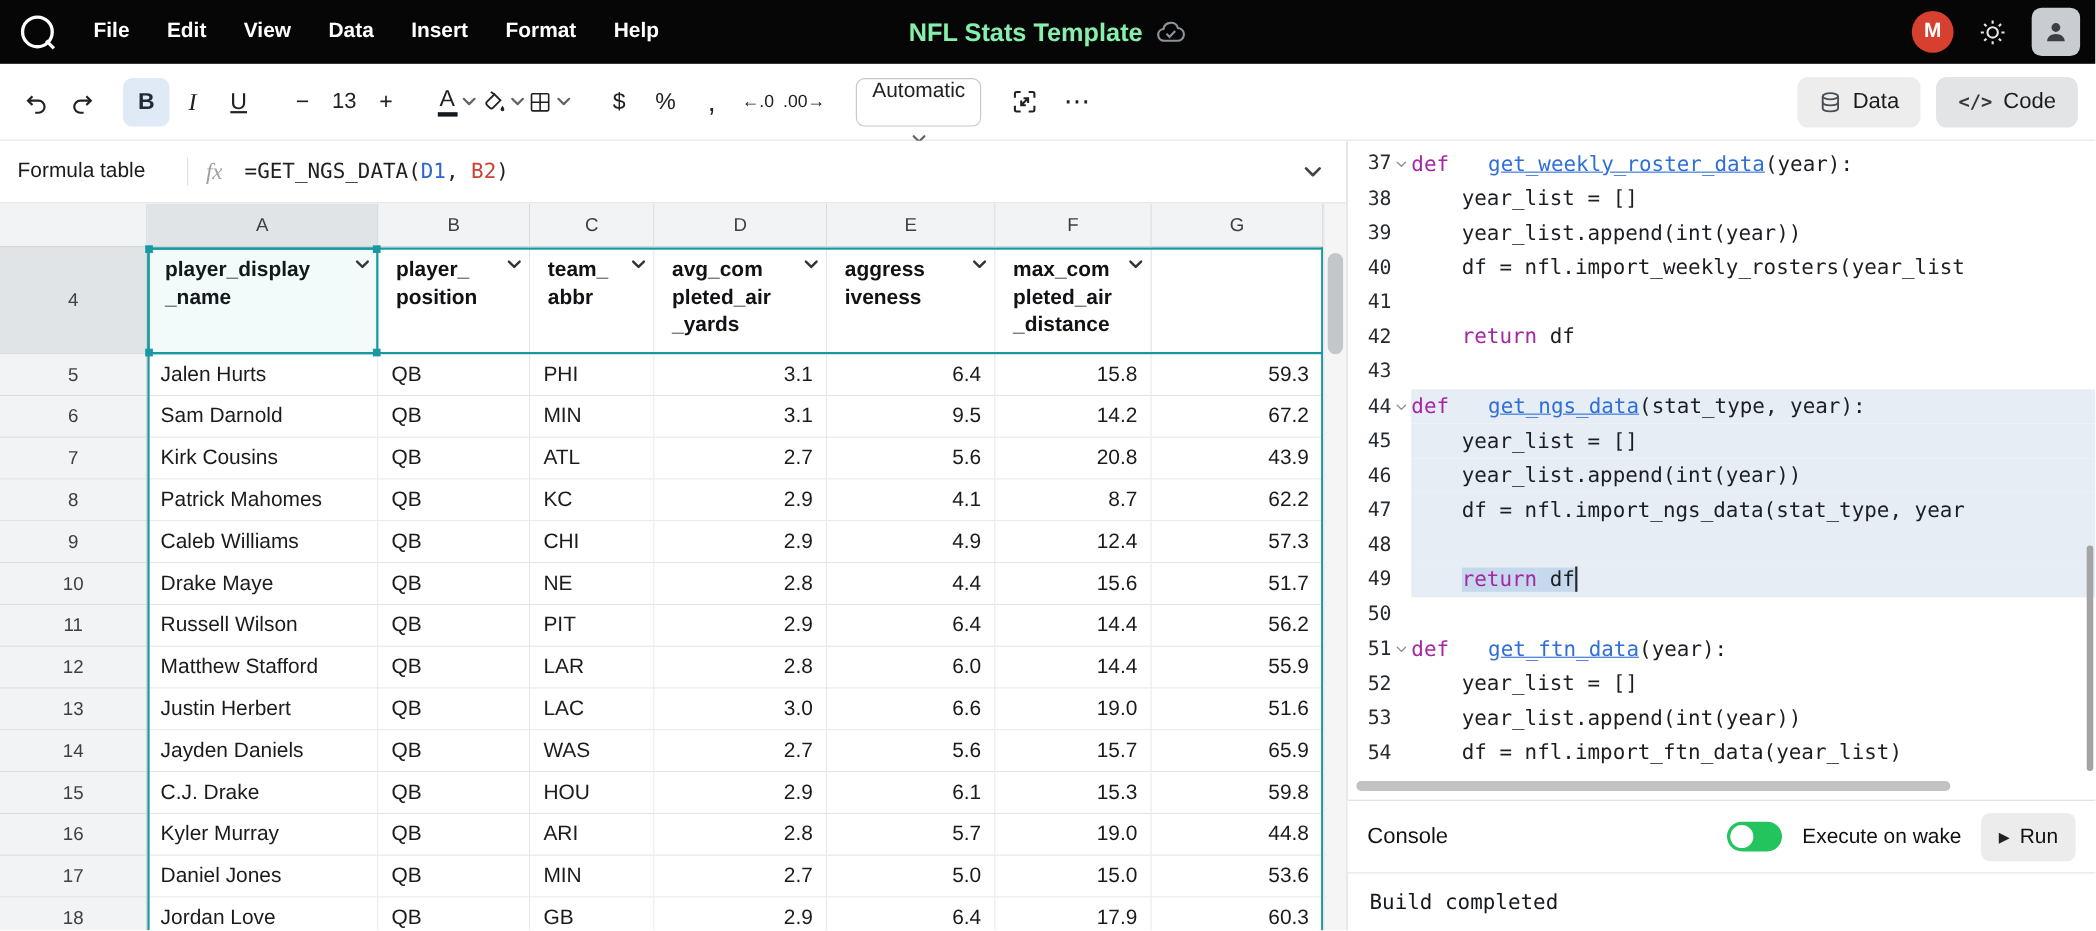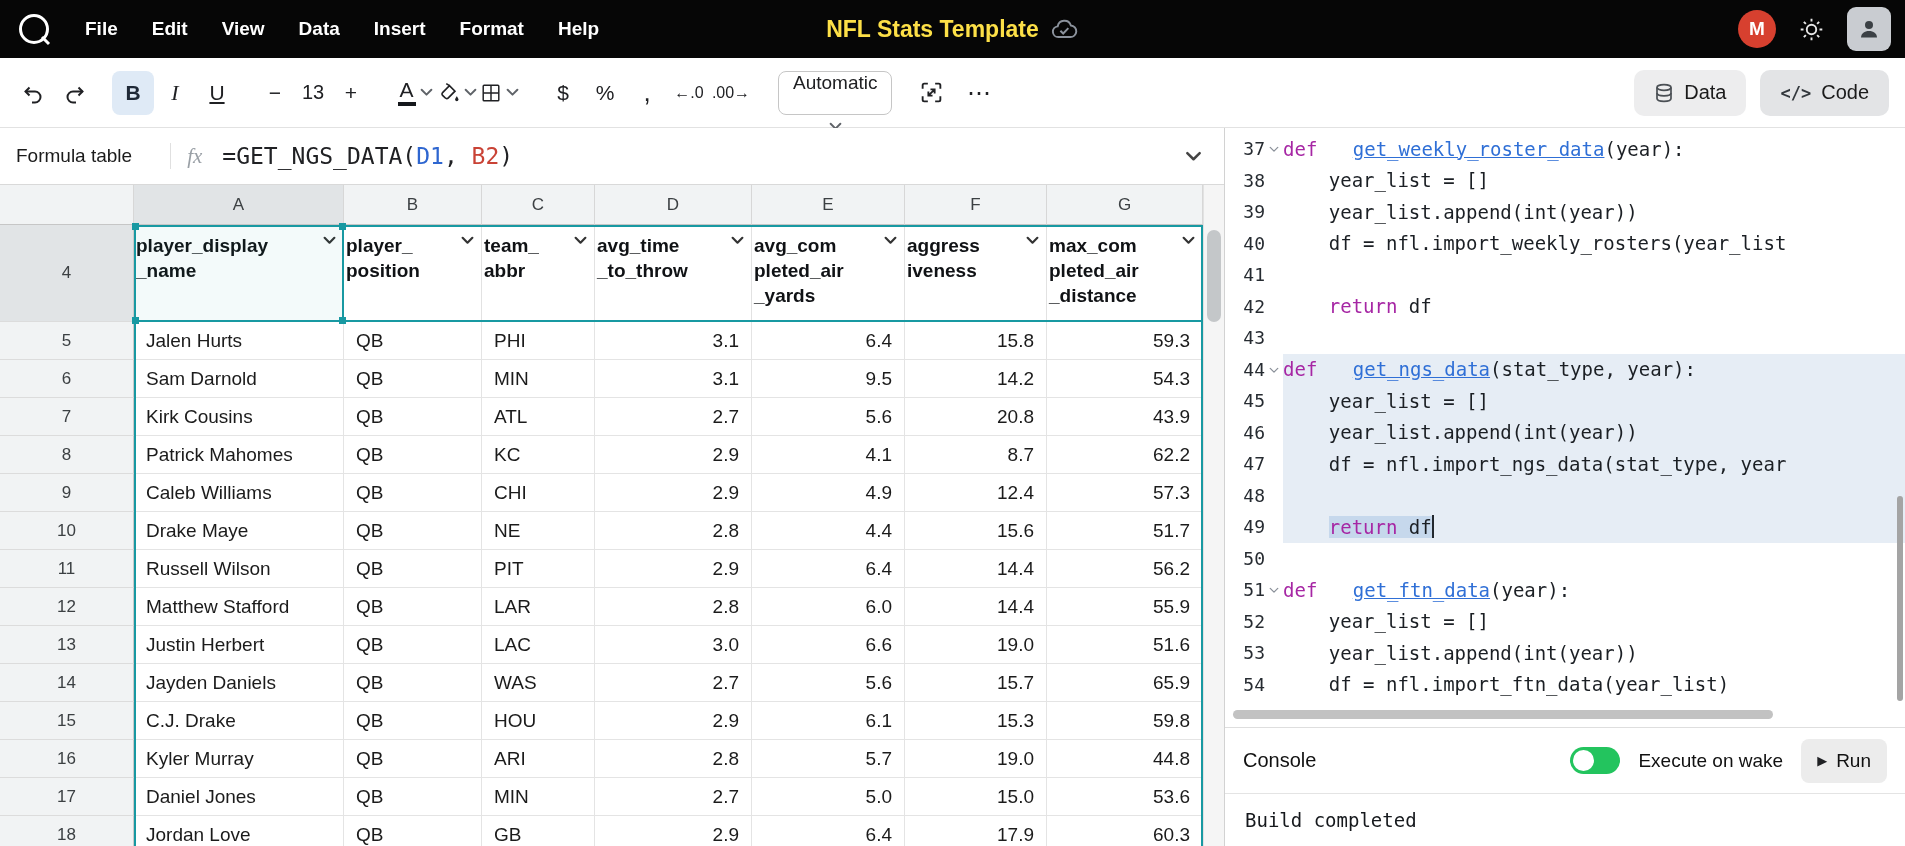--- a/index.html
+++ b/index.html
@@ -13,21 +13,21 @@
 
   
   .menubar{height:58px;background:#060606;display:flex;align-items:center;
     padding:0 14px;position:relative;}
   .logo{width:40px;height:40px;display:flex;align-items:center;justify-content:center;margin-right:14px;}
   .menu-list{display:flex;align-items:center;height:58px;}
   .menu-item{color:#fff;font-size:19px;font-weight:600;padding:0 17px;height:70px;
     display:flex;align-items:center;cursor:default;}
   .title-wrap{position:absolute;left:50%;transform:translateX(-50%);
     display:flex;align-items:center;gap:12px;}
-  .doc-title{color:#fde047;font-size:23px;font-weight:700;}
+  .doc-title{color:#86efac;font-size:23px;font-weight:700;}
   .mb-right{margin-left:auto;display:flex;align-items:center;gap:22px;}
   .avatar{width:38px;height:38px;border-radius:50%;background:var(--avatar);
     color:#fff;font-weight:700;font-size:19px;display:flex;align-items:center;justify-content:center;}
   .account-btn{width:44px;height:44px;border-radius:9px;background:#c9ccd1;
     display:flex;align-items:center;justify-content:center;}
 
   
   .toolbar{height:70px;border-bottom:1px solid #e2e2e2;display:flex;align-items:center;
     padding:0 12px;background:#fff;}
   .tb-btn{min-width:42px;height:44px;border-radius:8px;display:flex;align-items:center;
@@ -52,39 +52,39 @@
   
   .main{display:flex;height:718px;}
   .left-col{width:1224px;display:flex;flex-direction:column;}
 
   
   .formula-bar{height:57px;display:flex;align-items:center;border-bottom:1px solid #d9d9d9;
     padding:0 16px;background:#fff;}
   .cell-type{font-size:19px;color:#1b1b1b;}
   .fbar-sep{width:1px;height:26px;background:#e0e0e0;margin:0 0 0 38px;}
   .fx{font-style:italic;font-family:"Liberation Serif",serif;color:#9aa0a6;font-size:21px;margin:0 20px 0 16px;}
-  .formula-text{font-family:"DejaVu Sans Mono",monospace;font-size:23px;color:#202124;white-space:pre;}
+  .formula-text{font-family:"DejaVu Sans Mono",monospace;font-size:19px;color:#202124;white-space:pre;}
   .f-blue{color:var(--fblue);}
   .f-red{color:var(--fred);}
   .fbar-chev{margin-left:auto;display:flex;align-items:center;padding:6px;}
 
   
   .grid-zone{flex:1;display:flex;overflow:hidden;}
   .grid{position:relative;width:1203px;overflow:hidden;background:#fff;}
   .g-row{display:grid;grid-template-columns:134px 210px 138px 113px 157px 153px 142px 156px;}
   .col-hdr{height:40px;}
   .col-hdr > div{background:#f1f3f4;border-right:1px solid #d7d7d7;border-bottom:1px solid #c6c6c6;
     display:flex;align-items:center;justify-content:center;font-size:17px;color:#3c4043;}
   .col-hdr > div.sel{background:#e1e4e6;}
   .rownum{background:#f1f3f4;border-right:1px solid #c9c9c9;border-bottom:1px solid #dcdcdc;
     display:flex;align-items:center;justify-content:center;font-size:17px;color:#3c4043;}
   .rownum.sel{background:#e1e4e6;}
   .hdr4{height:97px;}
   .hdr4 .hcell{background:#fff;border-right:1px solid #e2e2e2;border-bottom:1px solid #e2e2e2;
-    padding:8px 26px 4px 2px;font-size:19px;font-weight:700;color:#101215;position:relative;}
+    padding:8px 26px 4px 16px;font-size:19px;font-weight:700;color:#101215;position:relative;}
   .htext{white-space:pre-line;line-height:25px;display:block;}
   .filter-chev{position:absolute;top:11px;right:7px;display:flex;}
   .data-row{height:38px;}
   .dcell{background:#fff;border-right:1px solid #e4e4e4;border-bottom:1px solid #e4e4e4;
     display:flex;align-items:center;padding:0 12px;font-size:19px;color:#1b1b1b;overflow:hidden;white-space:nowrap;}
   .dcell.num{justify-content:flex-end;}
   .ov{position:absolute;background:var(--accent);pointer-events:none;}
   .ov-top{left:134px;top:40px;width:1069px;height:2px;}
   .ov-hb{left:134px;top:135px;width:1069px;height:2px;}
   .ov-l{left:134px;top:40px;width:2px;height:621px;}
@@ -316,29 +316,20 @@
             <div class="hcell">
               <span class="htext">team_
 abbr</span>
               <span class="filter-chev">
                 <svg width="13" height="9" viewBox="0 0 12 8" fill="none">
                   <path d="M1.5 1.5L6 6l4.5-4.5" stroke="#333" stroke-width="2" stroke-linecap="round" stroke-linejoin="round"></path>
                 </svg>
               </span>
             </div>
             <div class="hcell">
-              <span class="htext">avg_time
-_to_throw</span>
-              <span class="filter-chev">
-                <svg width="13" height="9" viewBox="0 0 12 8" fill="none">
-                  <path d="M1.5 1.5L6 6l4.5-4.5" stroke="#333" stroke-width="2" stroke-linecap="round" stroke-linejoin="round"></path>
-                </svg>
-              </span>
-            </div>
-            <div class="hcell">
               <span class="htext">avg_com
 pleted_air
 _yards</span>
               <span class="filter-chev">
                 <svg width="13" height="9" viewBox="0 0 12 8" fill="none">
                   <path d="M1.5 1.5L6 6l4.5-4.5" stroke="#333" stroke-width="2" stroke-linecap="round" stroke-linejoin="round"></path>
                 </svg>
               </span>
             </div>
             <div class="hcell">
@@ -373,21 +364,21 @@
               <div class="dcell num">59.3</div>
             </div>
             <div class="g-row data-row">
               <div class="rownum">6</div>
               <div class="dcell">Sam Darnold</div>
               <div class="dcell">QB</div>
               <div class="dcell">MIN</div>
               <div class="dcell num">3.1</div>
               <div class="dcell num">9.5</div>
               <div class="dcell num">14.2</div>
-              <div class="dcell num">54.3</div>
+              <div class="dcell num">67.2</div>
             </div>
             <div class="g-row data-row">
               <div class="rownum">7</div>
               <div class="dcell">Kirk Cousins</div>
               <div class="dcell">QB</div>
               <div class="dcell">ATL</div>
               <div class="dcell num">2.7</div>
               <div class="dcell num">5.6</div>
               <div class="dcell num">20.8</div>
               <div class="dcell num">43.9</div>

